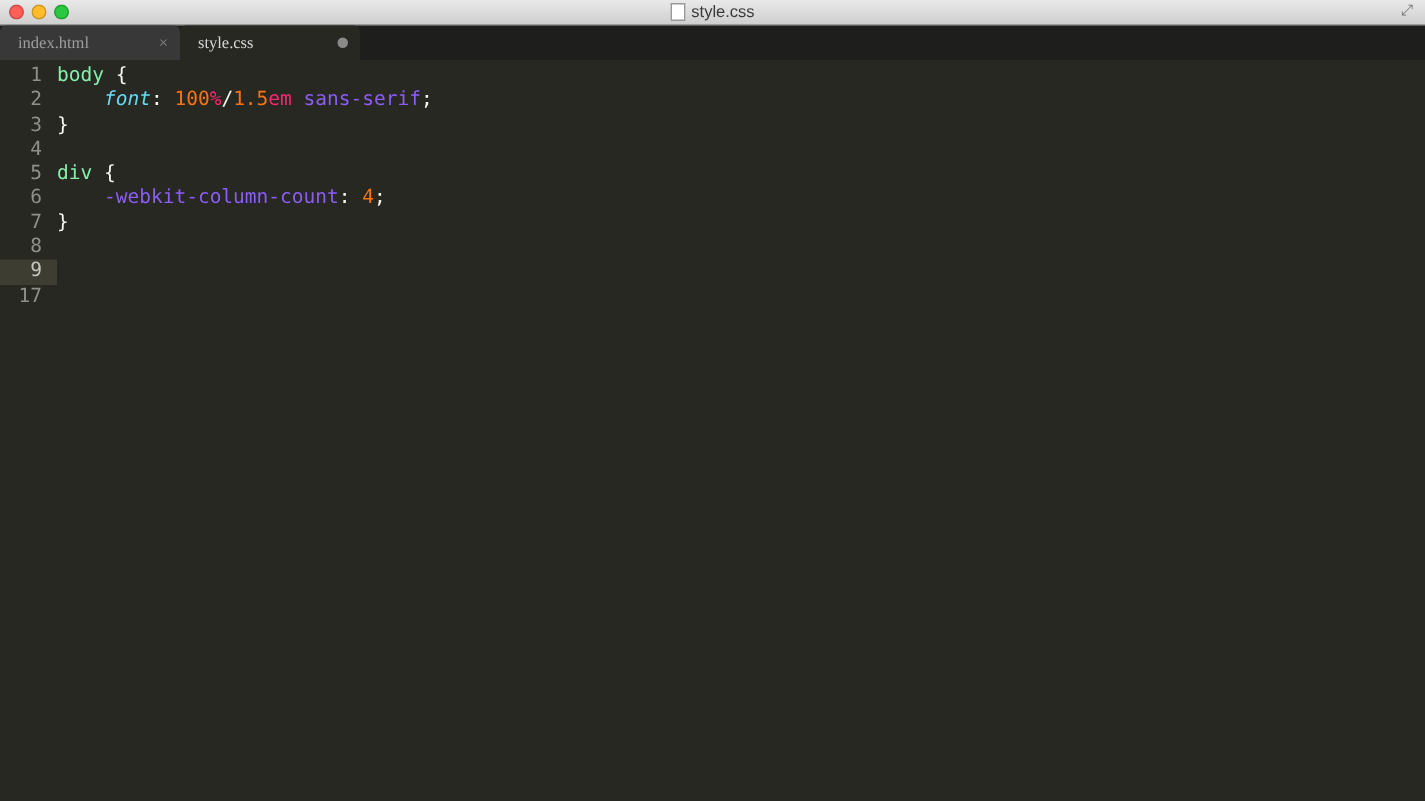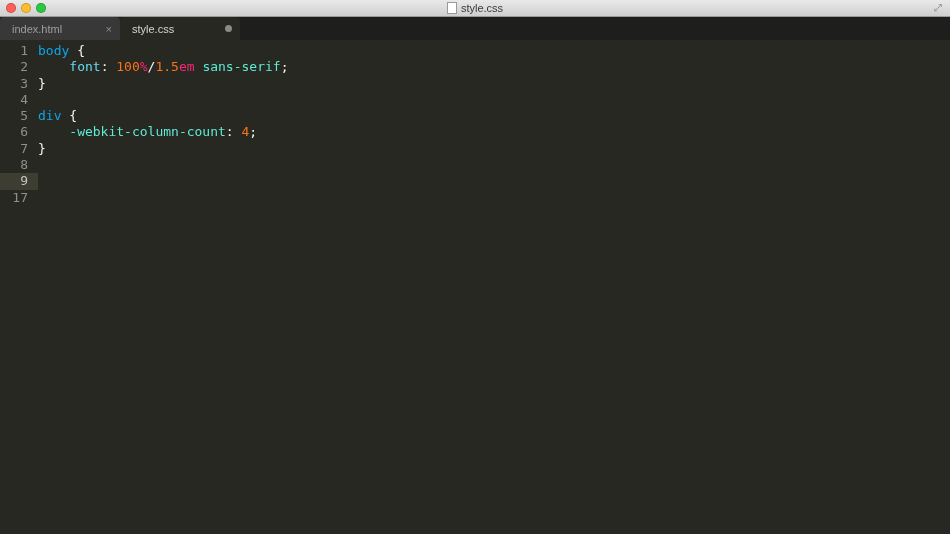--- a/index.html
+++ b/index.html
@@ -60,21 +60,21 @@
     height: 23px;
     background: #1e1f1c;
     display: flex;
     align-items: stretch;
   }
   .tab {
     min-width: 120px;
     padding: 0 20px 0 12px;
     display: flex;
     align-items: center;
-    font-family: Liberation Sans, sans-serif;
+    font-family: Liberation Serif, serif;
     font-size: 11px;
     color: #a0a0a0;
     position: relative;
     border-top-left-radius: 4px;
     border-top-right-radius: 4px;
     cursor: pointer;
   }
   .tab.inactive {
     background: #383838;
     color: #9e9e9e;
@@ -123,25 +123,25 @@
     flex: 1;
     padding-top: 3px;
     font-size: 13px;
     line-height: 16.3px;
     color: #f8f8f2;
   }
   .code .row { height: 16.3px; white-space: pre; }
   .code .row.current { background: rgba(62,61,50,0); }
 
   
-  .c-sel   { color: #0ea5e9; }            
-  .c-prop  { color: #66d9ef; }  
+  .c-sel   { color: #86efac; }            
+  .c-prop  { color: #66d9ef; font-style: italic; }  
   .c-num   { color: #f97316; }            
   .c-unit  { color: #f92672; }            
-  .c-plain { color: #5eead4; }            
+  .c-plain { color: #8b5cf6; }            
   .c-punct { color: #f8f8f2; }            
 </style>
 </head>
 <body>
 
 <div class="titlebar">
   <div class="traffic-lights">
     <div class="tl red"></div>
     <div class="tl yellow"></div>
     <div class="tl green"></div>

